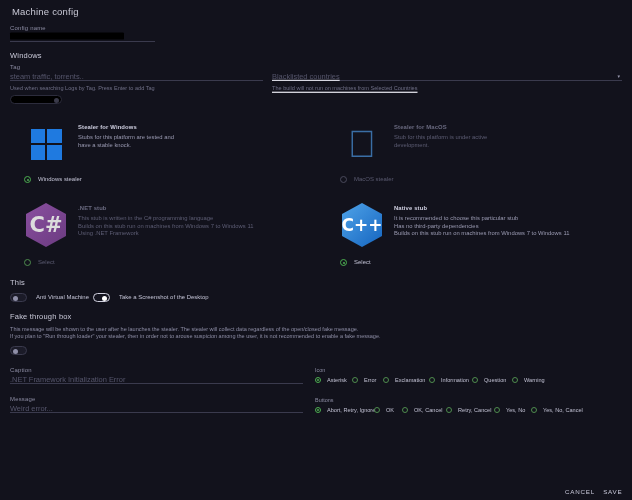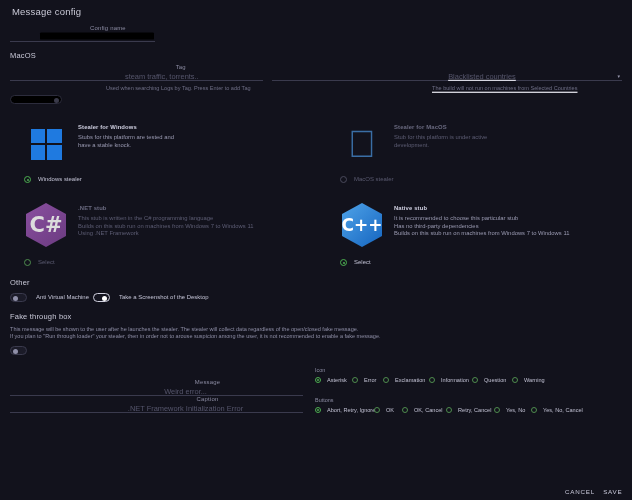--- a/index.html
+++ b/index.html
@@ -9,21 +9,21 @@
     font-family: "Liberation Sans", sans-serif;
     color: #d6d6e0;
     overflow: hidden;
   }
   .page { position: relative; width: 632px; height: 500px; padding: 0; }
 
   .title-bar { padding: 6px 12px 4px 12px; }
   .title-bar .t { font-size: 9.5px; color: #c9c9d6; letter-spacing: .2px; }
 
   
-  .field { position: relative; text-align: center; }
+  .field { position: relative; }
   .field .flabel { font-size: 4.4px; color: #8c8ca3; transform: scale(1.35); transform-origin: left top; letter-spacing: .15px; }
   .field .fvalue { font-size: 6.2px; color: #55556b; transform: scale(1.2); transform-origin: left top; padding-top: 2px; height: 11px; }
   .field .fline { height: 1px; background: #3a3a4d; }
   .field .fhelp { font-size: 4.2px; color: #6e6e85; transform: scale(1.33); transform-origin: left top; padding-top: 3px; }
   .redact { display: inline-block; background: #000; height: 6px; border-radius: 1px; }
 
   .config-name-box { margin: 4px 10px 0 10px; width: 145px; }
 
   .section-h { font-size: 7.5px; color: #c9c9d8; margin: 9px 0 4px 10px; letter-spacing: .2px; font-weight: 400; }
 
@@ -94,32 +94,32 @@
 
   .footer { position: absolute; right: 10px; bottom: 6px; display: flex; gap: 12px; }
   .fbtn { font-size: 5px; color: #c7c7d8; letter-spacing: .6px; transform: scale(1.25); transform-origin: right center; cursor: pointer; }
 </style>
 </head>
 <body>
 
 <div class="page">
 
   <div class="title-bar">
-    <div class="t">Message config</div>
+    <div class="t">Machine config</div>
   </div>
 
   <div class="config-name-box field">
     <div class="flabel">Config name</div>
     <div class="fvalue">
       <span class="redact" style="width:95px"></span>
     </div>
     <div class="fline"></div>
   </div>
 
-  <div class="section-h">MacOS</div>
+  <div class="section-h">Windows</div>
 
   <div class="row2">
     <div class="col-l field">
       <div class="flabel">Tag</div>
       <div class="fvalue">steam traffic, torrents..</div>
       <div class="fline"></div>
       <div class="fhelp">Used when searching Logs by Tag. Press Enter to add Tag</div>
     </div>
 
     <div class="col-r field select-field">
@@ -219,21 +219,21 @@
           </div>
         </div>
       </div>
       <div class="radio-row" style="margin-top:10px">
         <div class="radio on"></div>
         <div class="radio-lbl">Select</div>
       </div>
     </div>
   </div>
 
-  <div class="section-h" style="margin-top:12px">Other</div>
+  <div class="section-h" style="margin-top:12px">This</div>
   <div class="toggles">
     <div class="tg">
         <span class="knob"></span>
       </div>
     <div class="tg-lbl">Anti Virtual Machine</div>
     <div class="tg on">
         <span class="knob"></span>
       </div>
     <div class="tg-lbl">Take a Screenshot of the Desktop</div>
   </div>
@@ -244,30 +244,30 @@
     <div>If you plan to "Run through loader" your stealer, then in order not to arouse suspicion among the user, it is not recommended to enable a fake message.</div>
   </div>
   <div class="toggles" style="margin-top:6px">
     <div class="tg">
         <span class="knob"></span>
       </div>
   </div>
 
   <div class="fields2">
     <div class="fcol-l">
+      <div class="field">
+        <div class="flabel">Caption</div>
+        <div class="fvalue">.NET Framework Initialization Error</div>
+        <div class="fline"></div>
+      </div>
       <div class="field" style="margin-top:12px">
         <div class="flabel">Message</div>
         <div class="fvalue">Weird error...</div>
         <div class="fline"></div>
       </div>
-      <div class="field">
-        <div class="flabel">Caption</div>
-        <div class="fvalue">.NET Framework Initialization Error</div>
-        <div class="fline"></div>
-      </div>
     </div>
 
     <div class="fcol-r">
       <div>
         <div class="grp-lbl">Icon</div>
         <div class="opt-row">
           <div class="opt">
               <div class="radio on"></div>
               <div class="olbl">Asterisk</div>
             </div>

